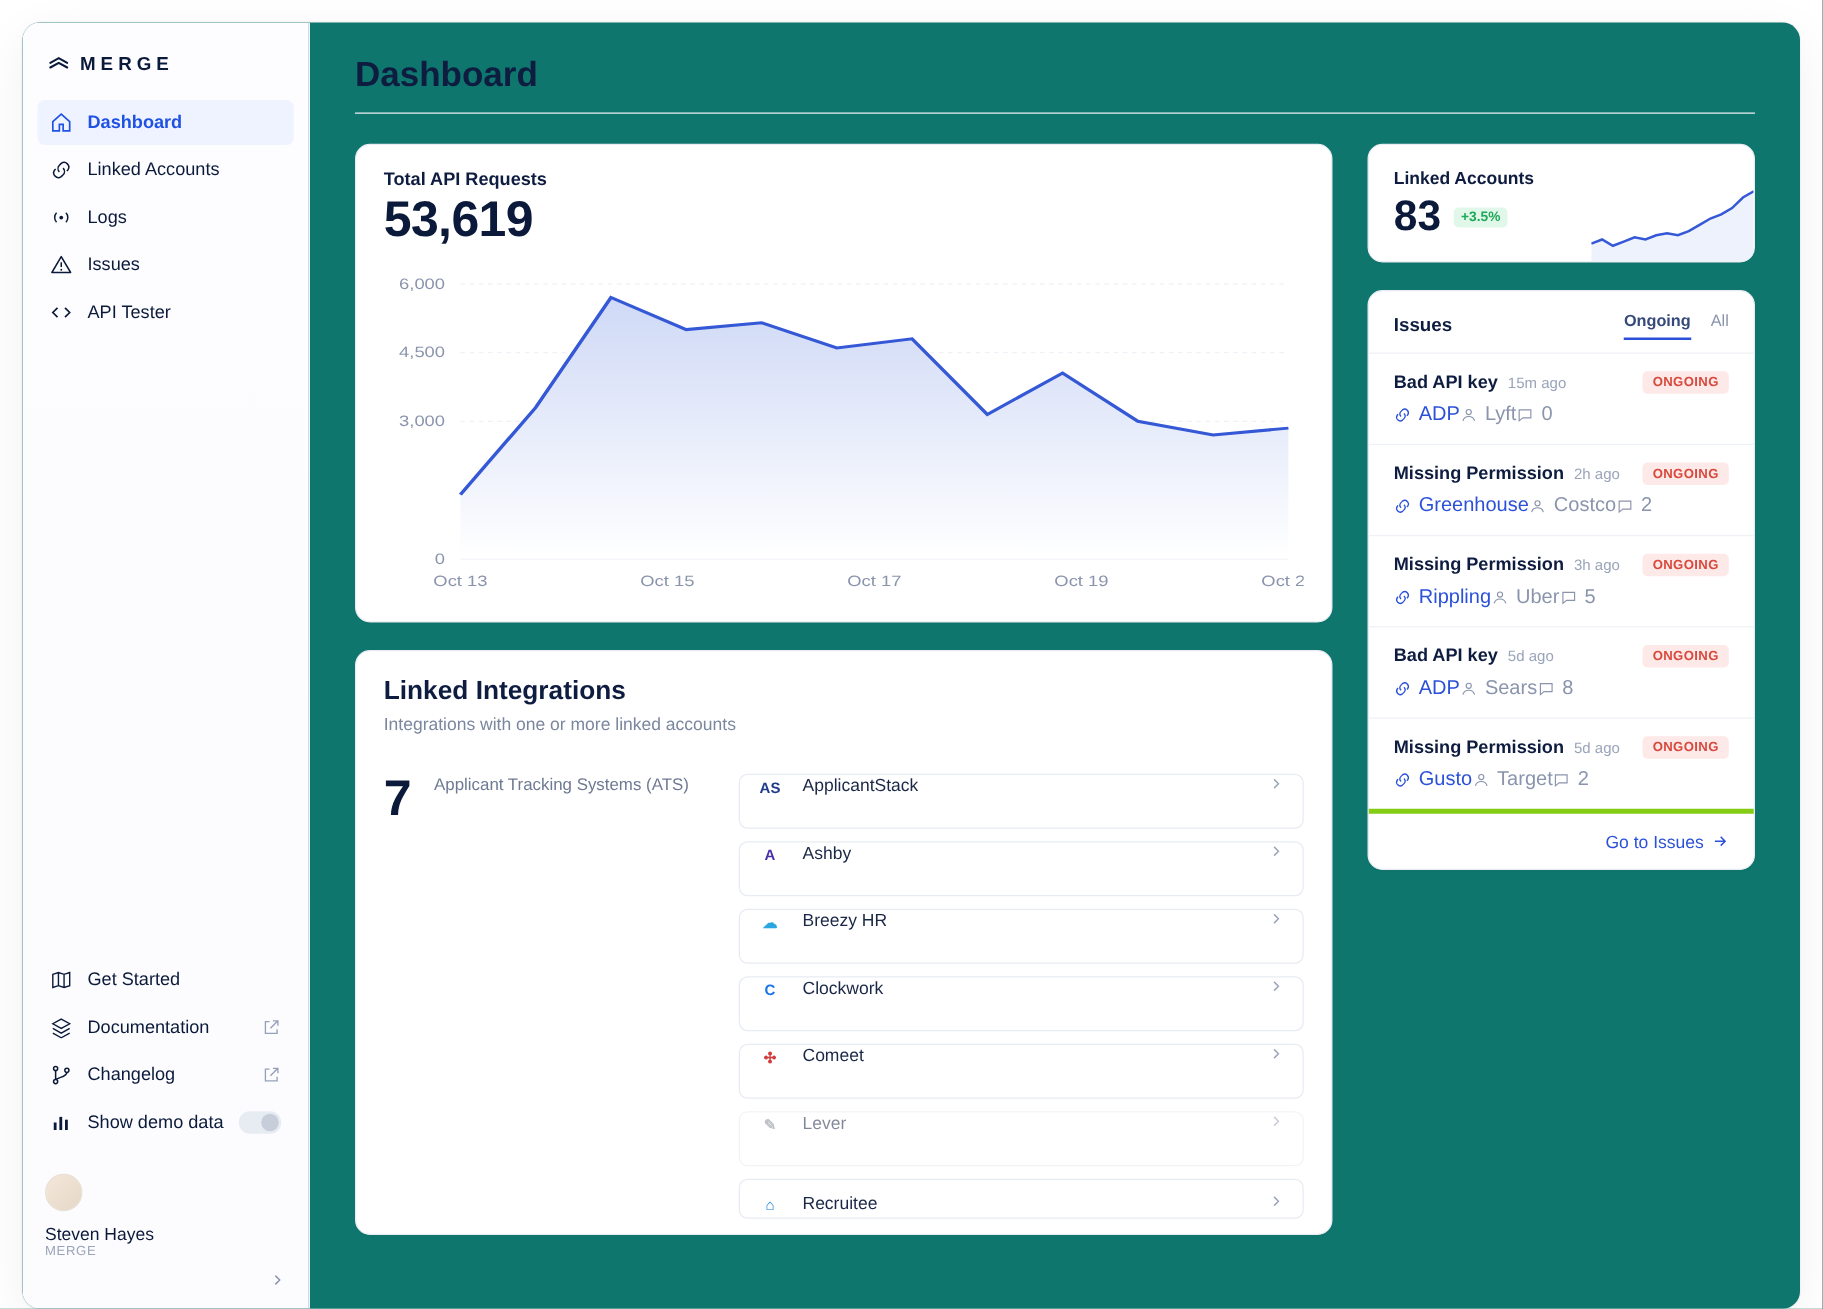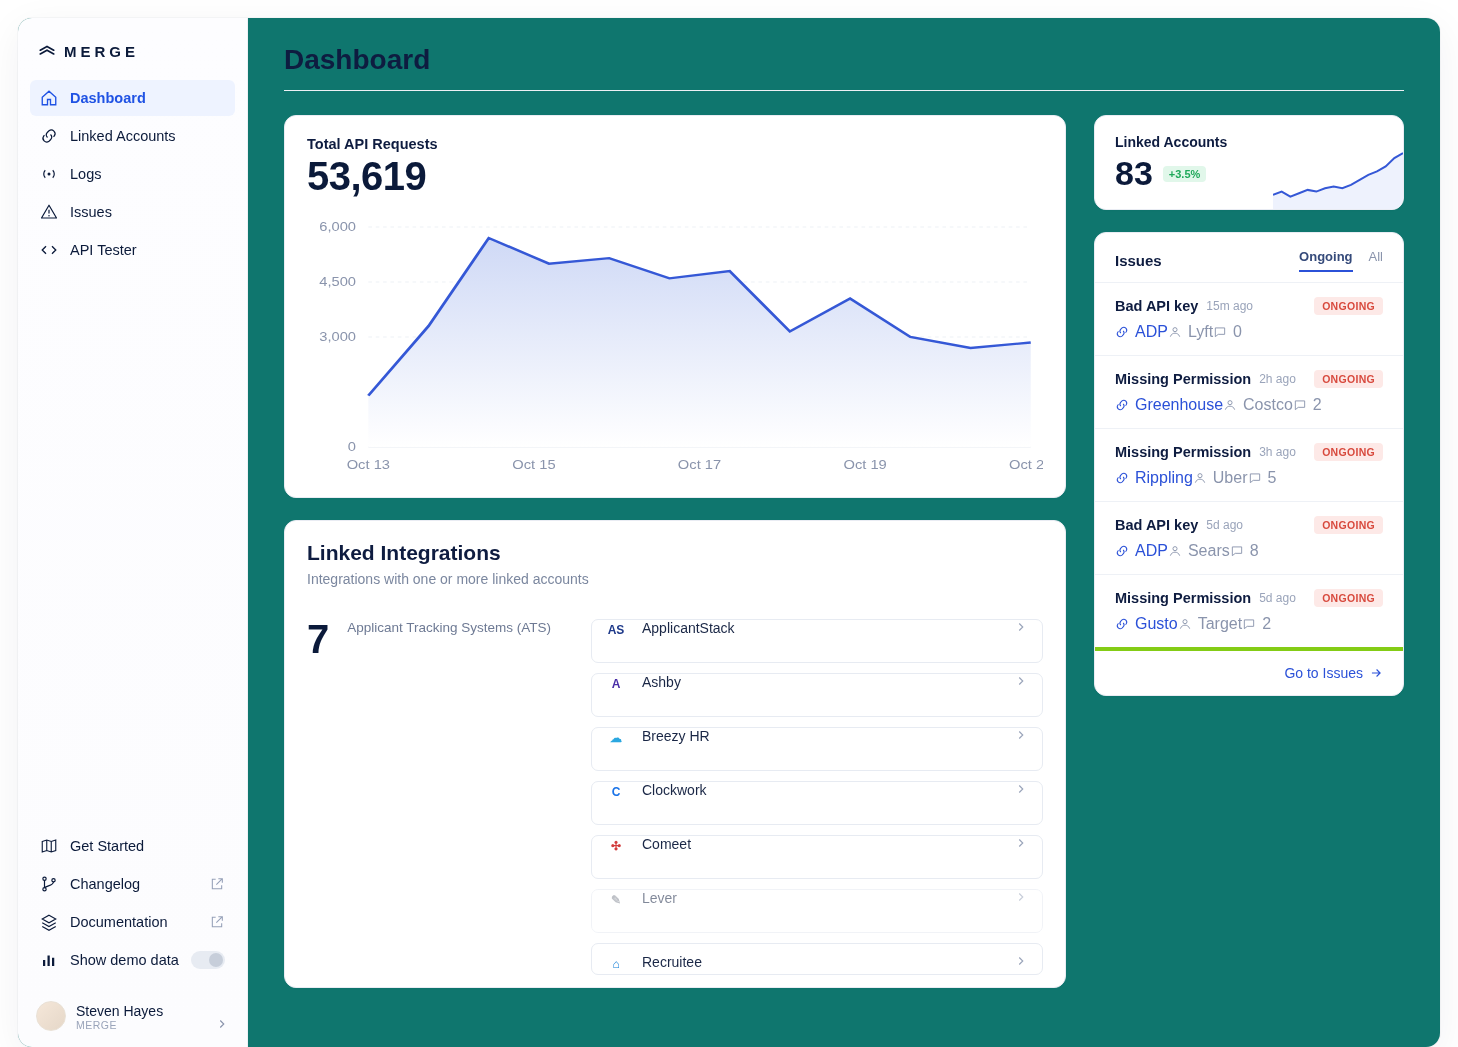--- a/index.html
+++ b/index.html
@@ -35,21 +35,21 @@
 .logo-mark svg { width:18px; height:18px; }
 .nav { display:flex; flex-direction:column; gap:2px; }
 .nav-item { display:flex; align-items:center; gap:12px; padding:9px 10px; border-radius:6px; font-size:14.5px; color:#0b1a3a; cursor:pointer; }
 .nav-item.active { background:#eef3ff; color:#1f52e4; font-weight:600; }
 .nav-item .icon { width:18px; height:18px; display:flex; align-items:center; justify-content:center; color:inherit; }
 .nav-item.active .icon { color:#1f52e4; }
 .sidebar-bottom { margin-top:auto; display:flex; flex-direction:column; gap:2px; }
 .nav-item .ext { margin-left:auto; color:#95a0b8; width:16px; height:16px; }
 .toggle { margin-left:auto; width:34px; height:18px; border-radius:10px; background:#e7ebf2; position:relative; }
 .toggle::after { content:""; position:absolute; right:2px; top:2px; width:14px; height:14px; border-radius:50%; background:#c7ceda; }
-.user-row { display:flex; align-items:flex-end; gap:10px; padding:10px 6px 0; margin-top:10px; border-top:1px solid transparent; }
+.user-row { display:flex; align-items:flex-start; gap:10px; padding:10px 6px 0; margin-top:10px; border-top:1px solid transparent;flex-direction:column; }
 .avatar { width:30px; height:30px; border-radius:50%; background:linear-gradient(135deg,#f5e7d9,#e5d7c8); border:1px solid #e9e1d6; }
 .user-text { display:flex; flex-direction:column; line-height:1.15; }
 .user-name { font-size:14px; color:#0b1a3a; }
 .user-org { font-size:10.5px; color:#9aa4ba; letter-spacing:0.5px; }
 .user-caret { margin-left:auto; color:#8a94ac; }
 
 .main { flex:1; padding:26px 36px 0; overflow:hidden; }
 .page-title { font-size:28px; font-weight:700; color:#0e1c40; margin-bottom:14px; }
 .hr { height:1px; background:#edf0f5; margin-bottom:24px; }
 .columns { display:flex; gap:28px; }
@@ -176,40 +176,40 @@
         <span class="icon">
             <svg viewBox="0 0 24 24" width="18" height="18">
               <path d="M3 6 L9 4 L15 6 L21 4 V18 L15 20 L9 18 L3 20 Z M9 4 V18 M15 6 V20" fill="none" stroke="currentColor" stroke-width="1.5"></path>
             </svg>
           </span>
         <span>Get Started</span>
       </div>
       <div class="nav-item">
         <span class="icon">
             <svg viewBox="0 0 24 24" width="18" height="18">
+              <path d="M12 3 L21 8 L12 13 L3 8 Z M3 13 L12 18 L21 13 M3 18 L12 23 L21 18" fill="none" stroke="currentColor" stroke-width="1.5"></path>
+            </svg>
+          </span>
+        <span>Documentation</span>
+        <span class="ext">
+            <svg viewBox="0 0 24 24" width="16" height="16">
+              <path d="M14 4h6v6M20 4l-9 9M19 14v5H5V5h5" fill="none" stroke="currentColor" stroke-width="1.6"></path>
+            </svg>
+          </span>
+      </div>
+      <div class="nav-item">
+        <span class="icon">
+            <svg viewBox="0 0 24 24" width="18" height="18">
               <circle cx="6" cy="5" r="2.2" fill="none" stroke="currentColor" stroke-width="1.6"></circle>
               <circle cx="6" cy="19" r="2.2" fill="none" stroke="currentColor" stroke-width="1.6"></circle>
               <circle cx="18" cy="7" r="2.2" fill="none" stroke="currentColor" stroke-width="1.6"></circle>
               <path d="M6 7 V17 M18 9 C18 14 10 14 6 17" fill="none" stroke="currentColor" stroke-width="1.6"></path>
             </svg>
           </span>
         <span>Changelog</span>
-        <span class="ext">
-            <svg viewBox="0 0 24 24" width="16" height="16">
-              <path d="M14 4h6v6M20 4l-9 9M19 14v5H5V5h5" fill="none" stroke="currentColor" stroke-width="1.6"></path>
-            </svg>
-          </span>
-      </div>
-      <div class="nav-item">
-        <span class="icon">
-            <svg viewBox="0 0 24 24" width="18" height="18">
-              <path d="M12 3 L21 8 L12 13 L3 8 Z M3 13 L12 18 L21 13 M3 18 L12 23 L21 18" fill="none" stroke="currentColor" stroke-width="1.5"></path>
-            </svg>
-          </span>
-        <span>Documentation</span>
         <span class="ext">
             <svg viewBox="0 0 24 24" width="16" height="16">
               <path d="M14 4h6v6M20 4l-9 9M19 14v5H5V5h5" fill="none" stroke="currentColor" stroke-width="1.6"></path>
             </svg>
           </span>
       </div>
       <div class="nav-item">
         <span class="icon">
             <svg viewBox="0 0 24 24" width="18" height="18">
               <rect x="4" y="12" width="3" height="8" fill="currentColor"></rect>

